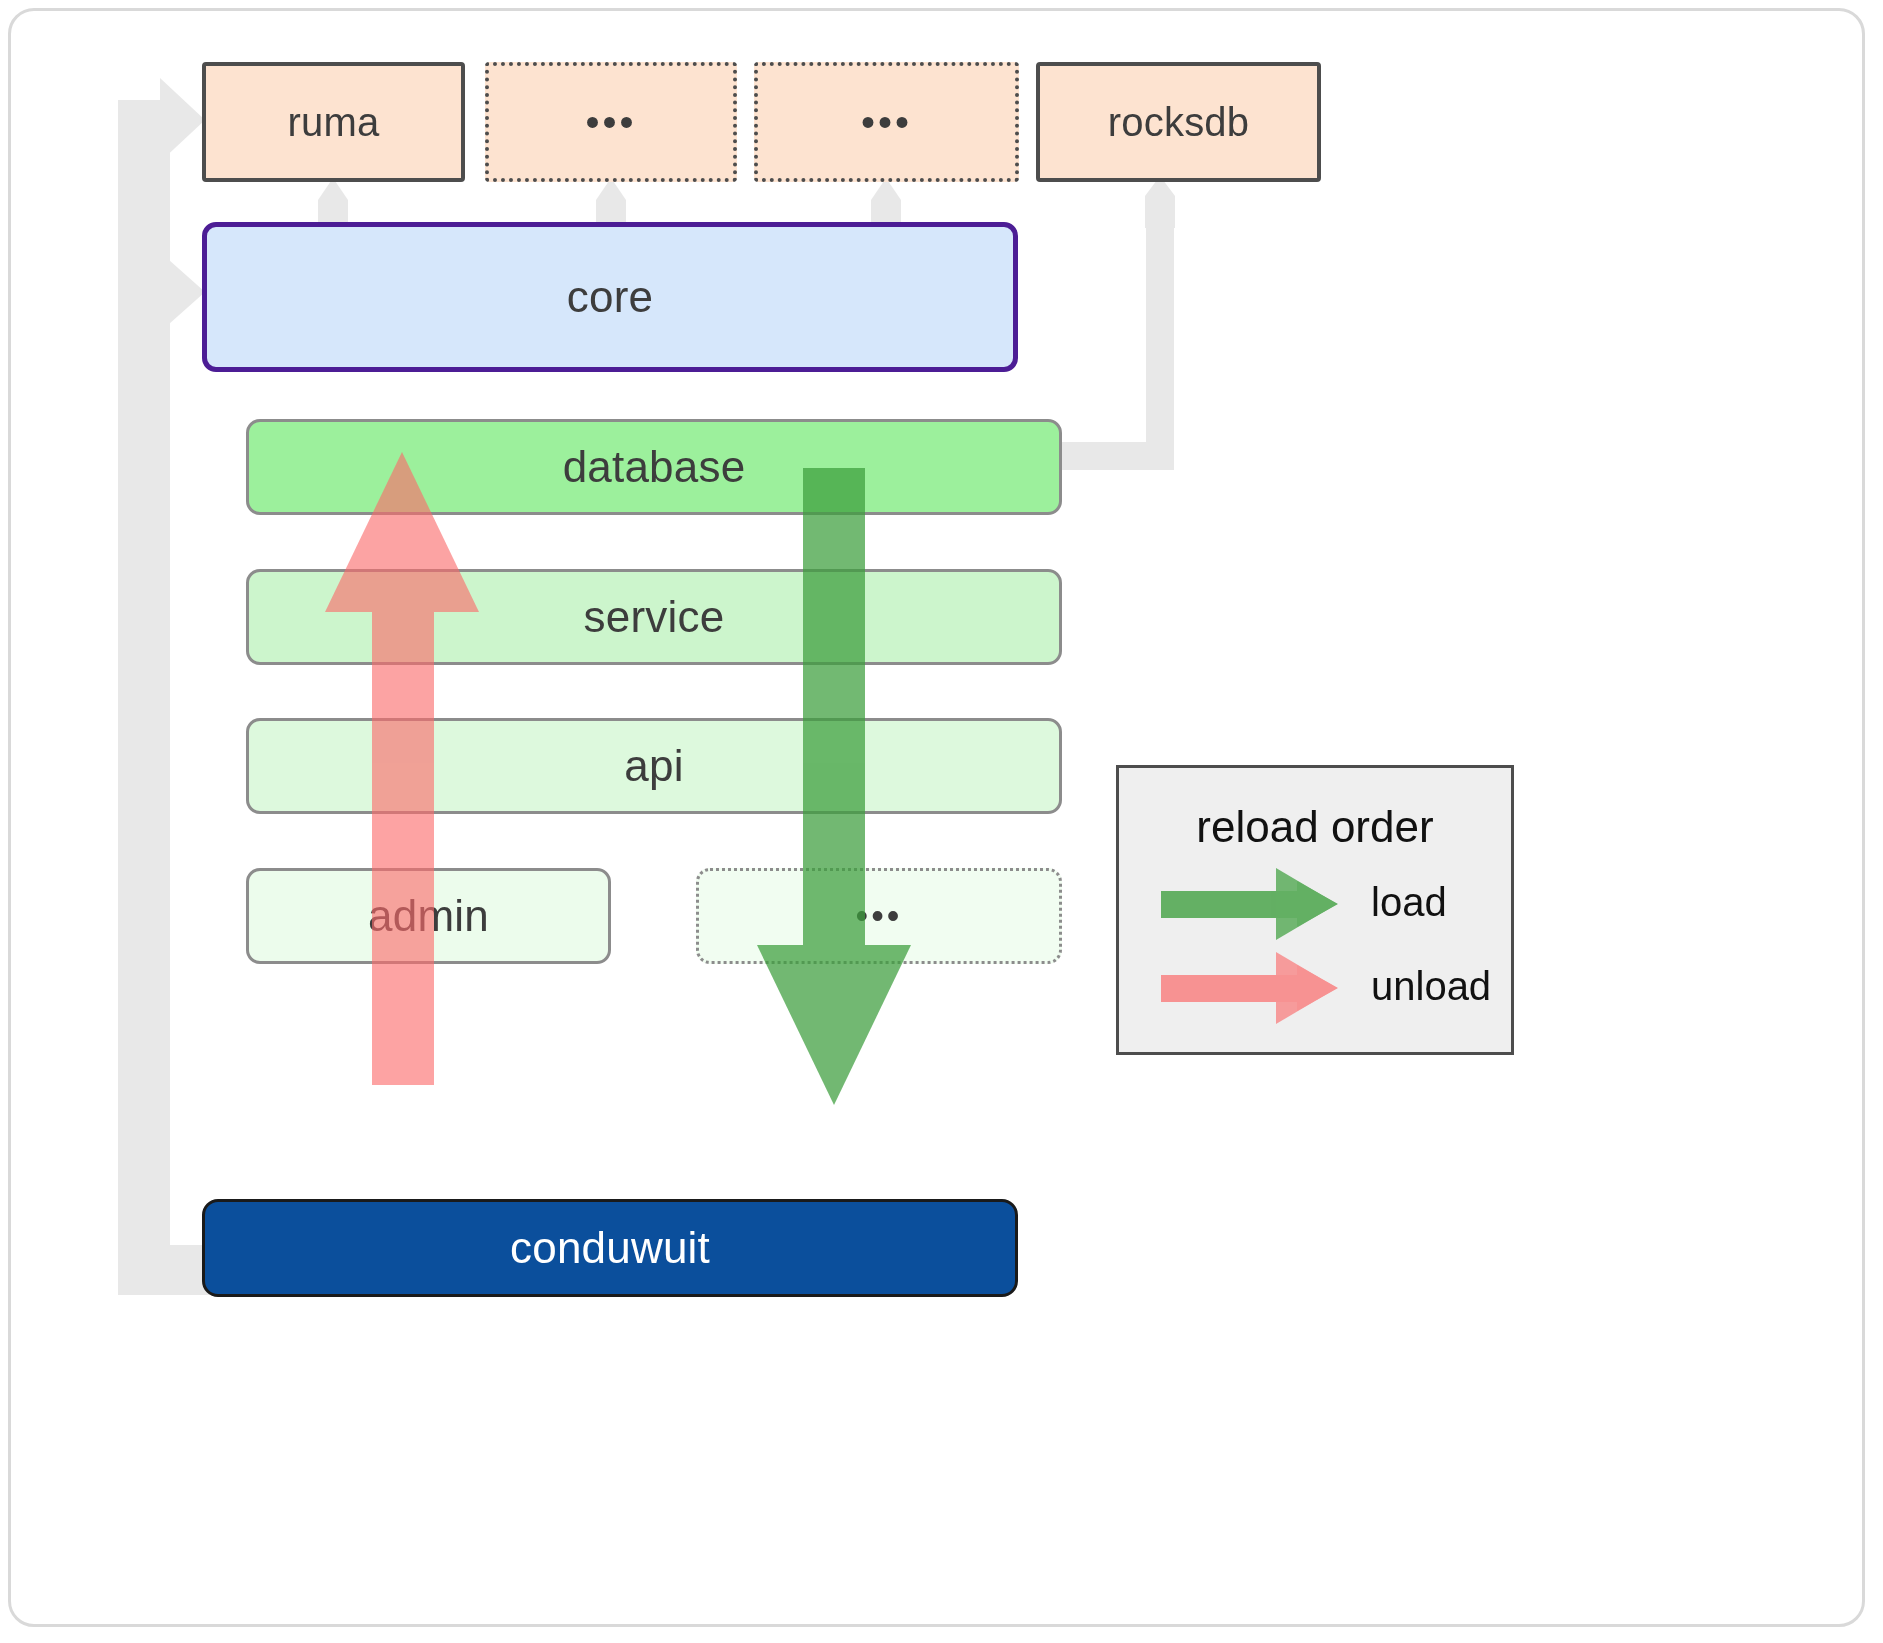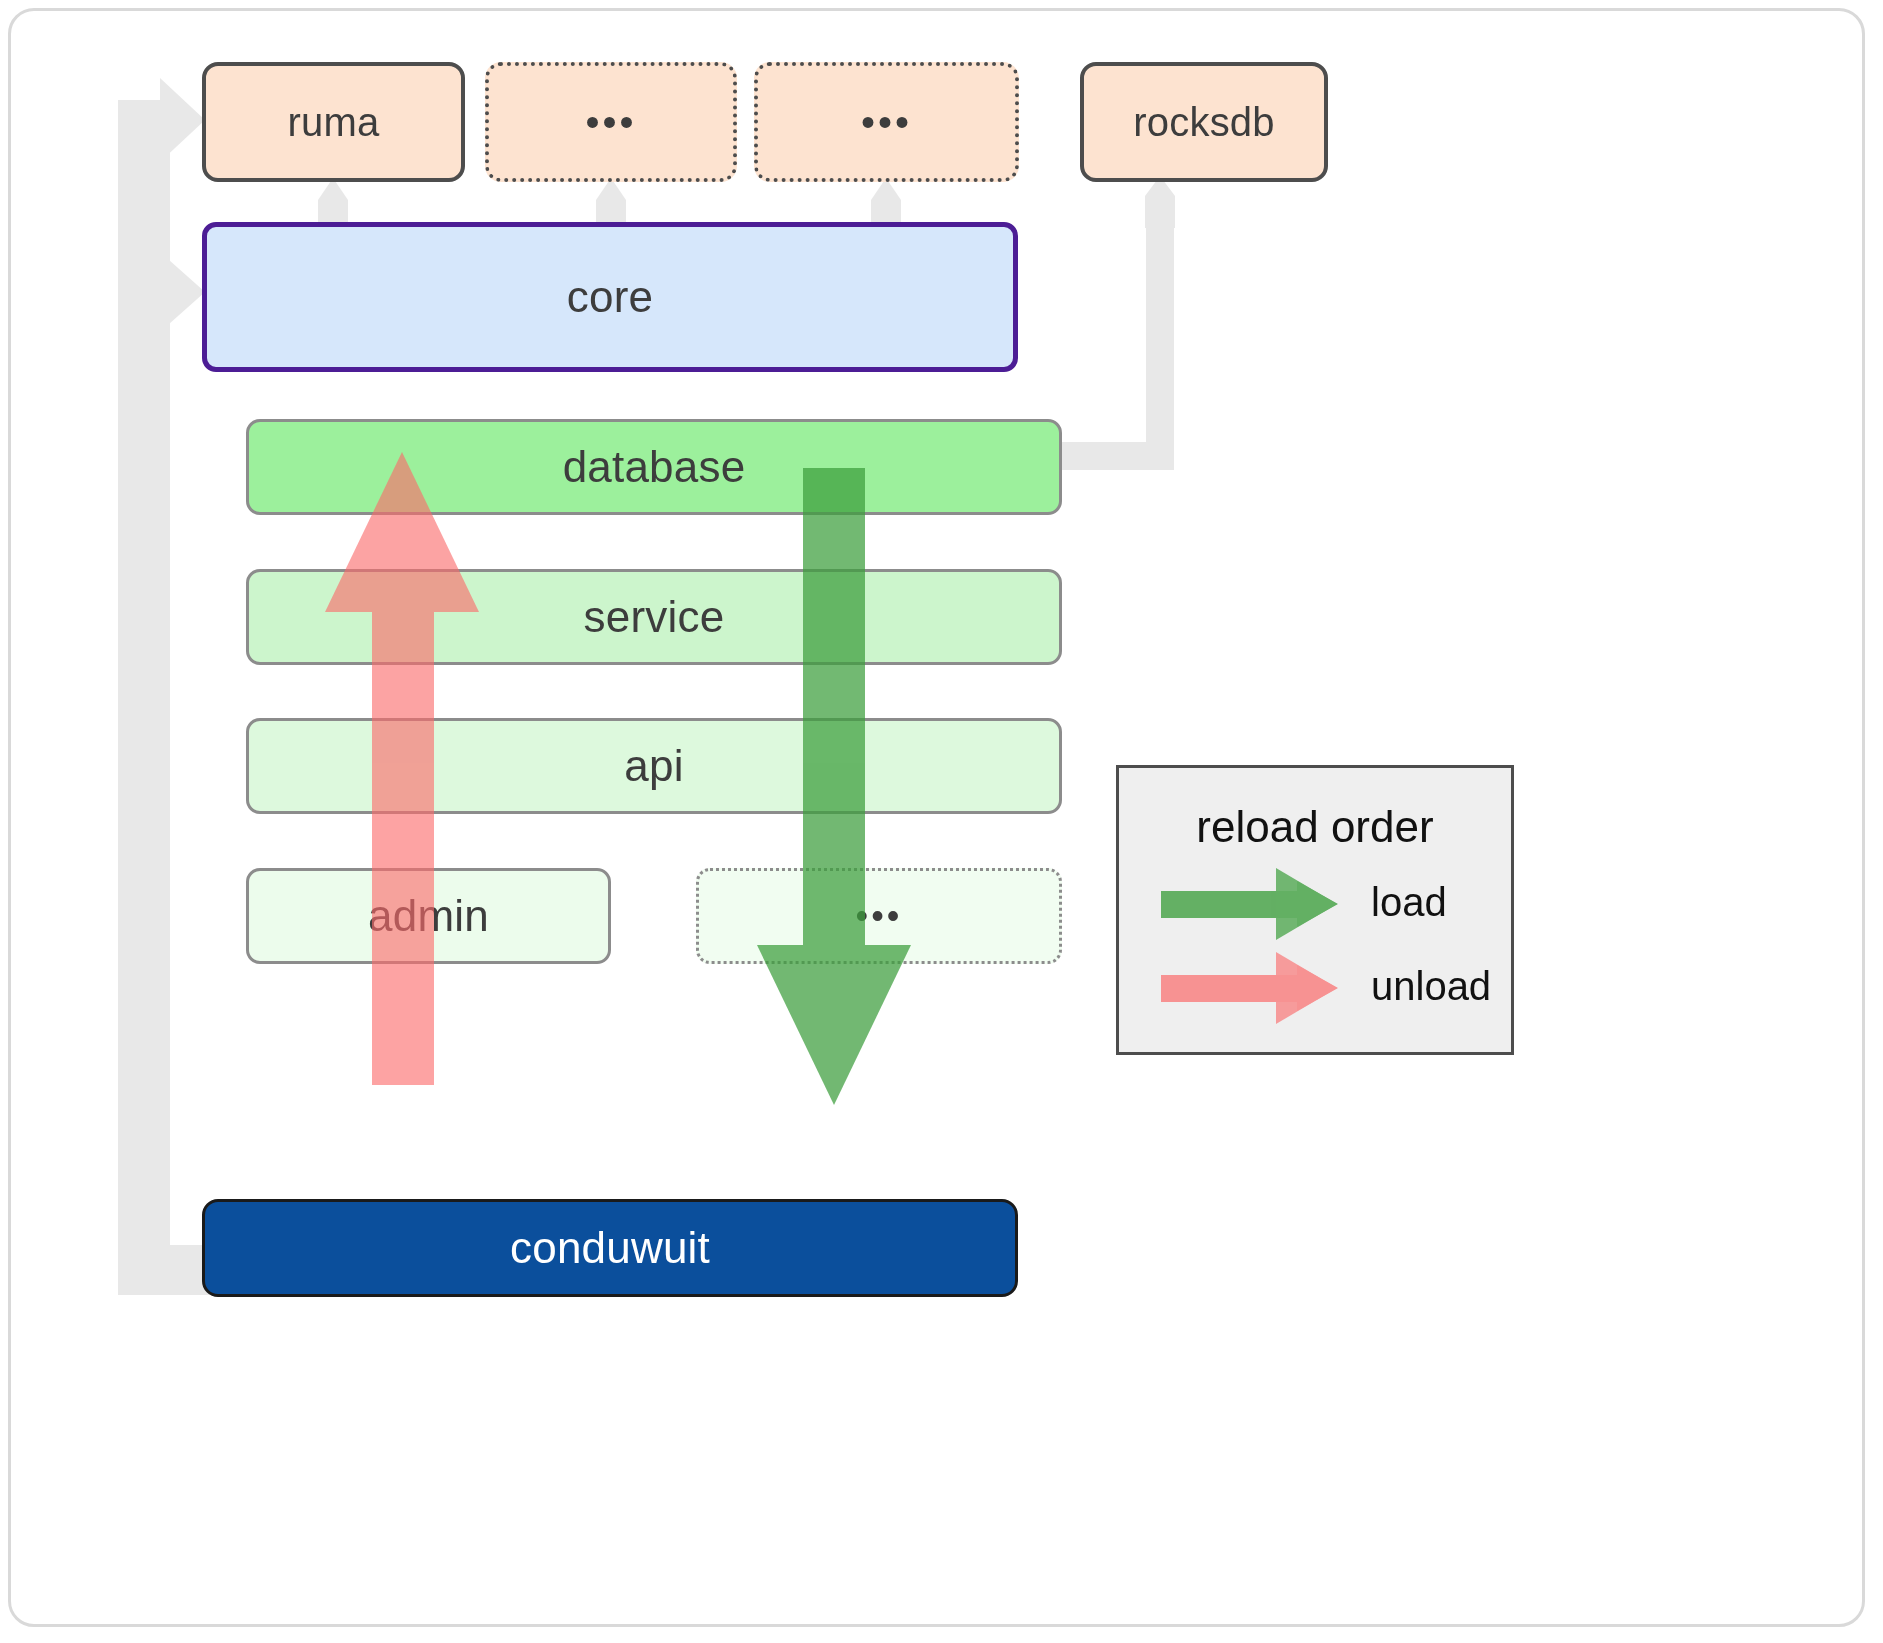--- a/index.html
+++ b/index.html
@@ -12,21 +12,21 @@
   }
 
   .node{
     position:absolute;box-sizing:border-box;display:flex;align-items:center;justify-content:center;
     color:#3d3d3d;letter-spacing:.2px;
   }
   .node .lbl{pointer-events:none;}
 
   
   .dep{
-    background:#fde3d0;border-radius:16px;height:120px;
+    background:#fde3d0;border-radius:4px;height:120px;
     font-size:40px;
   }
   .dep.solid{border:4px solid #4d4d4d;}
   .dep.dotted{border:4px dotted #4d4d4d;}
   .dep .dots{font-size:40px;letter-spacing:3px;line-height:.6;}
 
   
   .core{
     background:#d6e7fb;border:5px solid #4c1d95;border-radius:14px;font-size:44px;
   }
@@ -96,21 +96,21 @@
 
   <div class="node dep solid" style="left:202px;top:62px;width:263px;">
     <span class="lbl">ruma</span>
   </div>
   <div class="node dep dotted" style="left:485px;top:62px;width:252px;">
     <span class="lbl dots">•••</span>
   </div>
   <div class="node dep dotted" style="left:754px;top:62px;width:265px;">
     <span class="lbl dots">•••</span>
   </div>
-  <div class="node dep solid" style="left:1080px;top:62px;width:248px;">
+  <div class="node dep solid" style="left:1036px;top:62px;width:285px;">
     <span class="lbl">rocksdb</span>
   </div>
 
   <div class="node core" style="left:202px;top:222px;width:816px;height:150px;">
     <span class="lbl">core</span>
   </div>
 
   <div class="node layer" style="left:202px;top:419px;width:816px;height:96px;background:#9cf09c;">
     <span class="lbl">database</span>
   </div>

